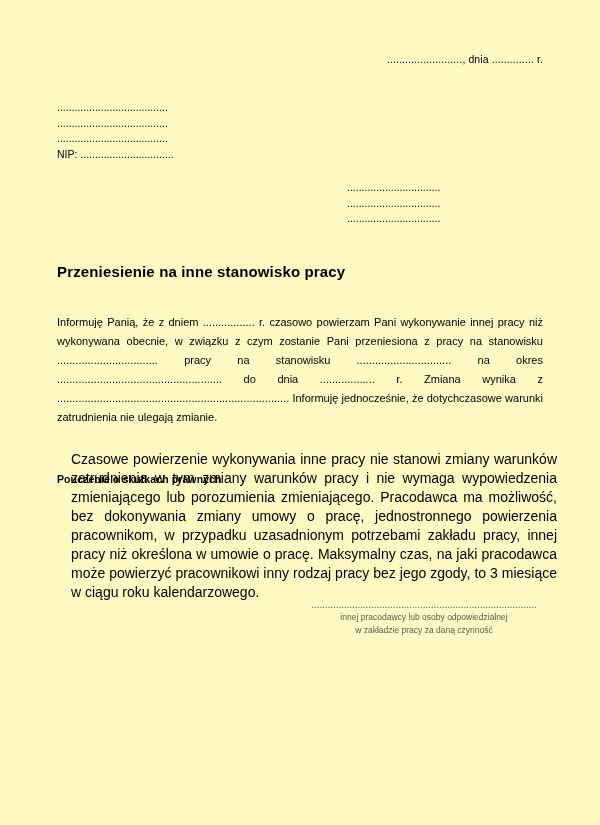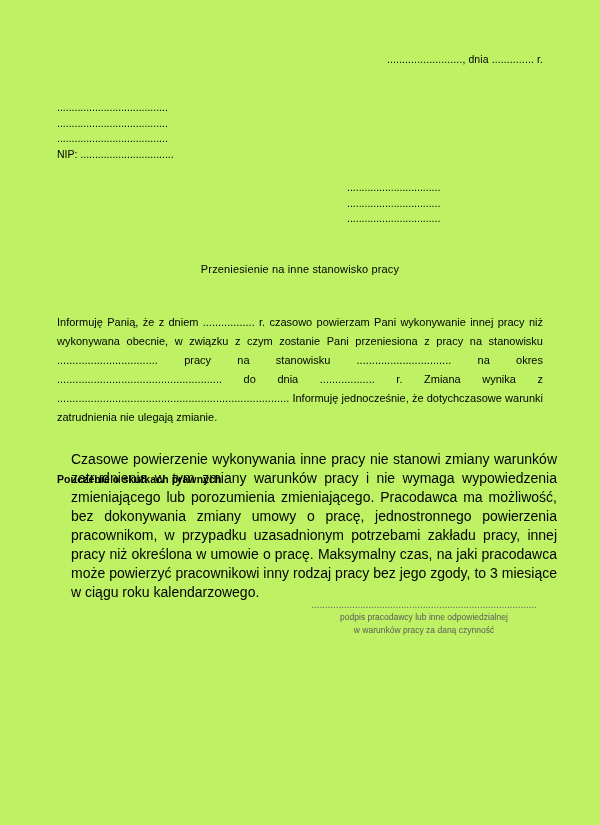--- a/index.html
+++ b/index.html
@@ -14,21 +14,21 @@
     color: #000000;
     position: relative;
     overflow: hidden;
   }
   .page {
     position: absolute;
     left: 0;
     top: 0;
     width: 600px;
     height: 825px;
-    background: #bef264;
+    background: #fef9c3;
   }
 
   
   .date-line {
     position: absolute;
     left: 57px;
     top: 52px;
     width: 486px;
     text-align: right;
     font-size: 10.5px;
@@ -60,23 +60,22 @@
   .recipient-block .ln {
     white-space: nowrap;
   }
 
   
   .doc-title {
     position: absolute;
     left: 57px;
     top: 263px;
     width: 486px;
-    text-align: center;
-    font-size: 11px;
-    font-weight: normal;
+    font-size: 15px;
+    font-weight: bold;
     letter-spacing: 0.15px;
   }
 
   
   .body-para {
     position: absolute;
     left: 57px;
     top: 313px;
     width: 486px;
     font-size: 11px;
@@ -154,17 +153,17 @@
   <div class="doc-title">Przeniesienie na inne stanowisko pracy</div>
 
   <div class="body-para">Informuję Panią, że z dniem ................. r. czasowo powierzam Pani wykonywanie innej pracy niż wykonywana obecnie, w związku z czym zostanie Pani przeniesiona z pracy na stanowisku ................................. pracy na stanowisku ............................... na okres ...................................................... do dnia .................. r. Zmiana wynika z ............................................................................ Informuję jednocześnie, że dotychczasowe warunki zatrudnienia nie ulegają zmianie.</div>
 
   <div class="notice-heading">Pouczenie o skutkach prawnych</div>
 
   <div class="notice-para">Czasowe powierzenie wykonywania inne pracy nie stanowi zmiany warunków zatrudnienia w tym zmiany warunków pracy i nie wymaga wypowiedzenia zmieniającego lub porozumienia zmieniającego. Pracodawca ma możliwość, bez dokonywania zmiany umowy o pracę, jednostronnego powierzenia pracownikom, w przypadku uzasadnionym potrzebami zakładu pracy, innej pracy niż określona w umowie o pracę. Maksymalny czas, na jaki pracodawca może powierzyć pracownikowi inny rodzaj pracy bez jego zgody, to 3 miesiące w ciągu roku kalendarzowego.</div>
 
   <div class="signature-block">
     <div class="signature-line">...................................................................................</div>
-    <div class="signature-caption">podpis pracodawcy lub inne odpowiedzialnej</div>
-    <div class="signature-caption">w warunków pracy za daną czynność</div>
+    <div class="signature-caption">innej pracodawcy lub osoby odpowiedzialnej</div>
+    <div class="signature-caption">w zakładzie pracy za daną czynność</div>
   </div>
 
 </div>
 
 </body></html>

